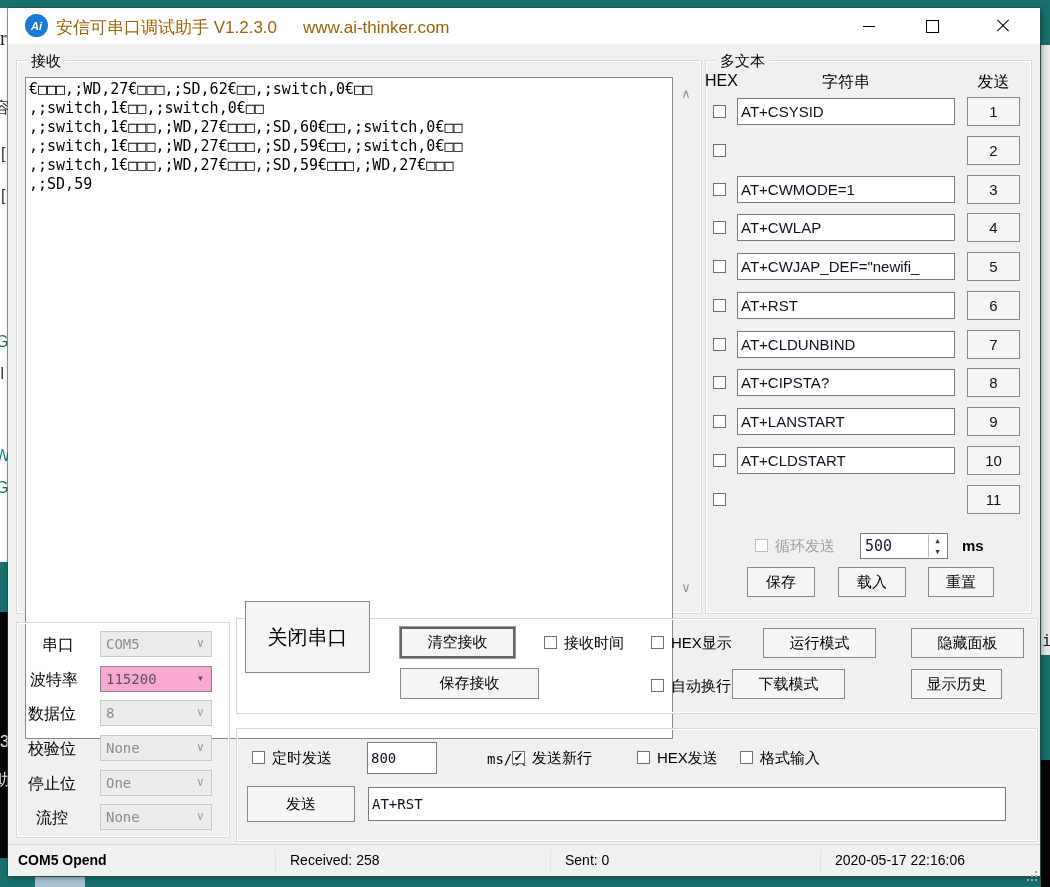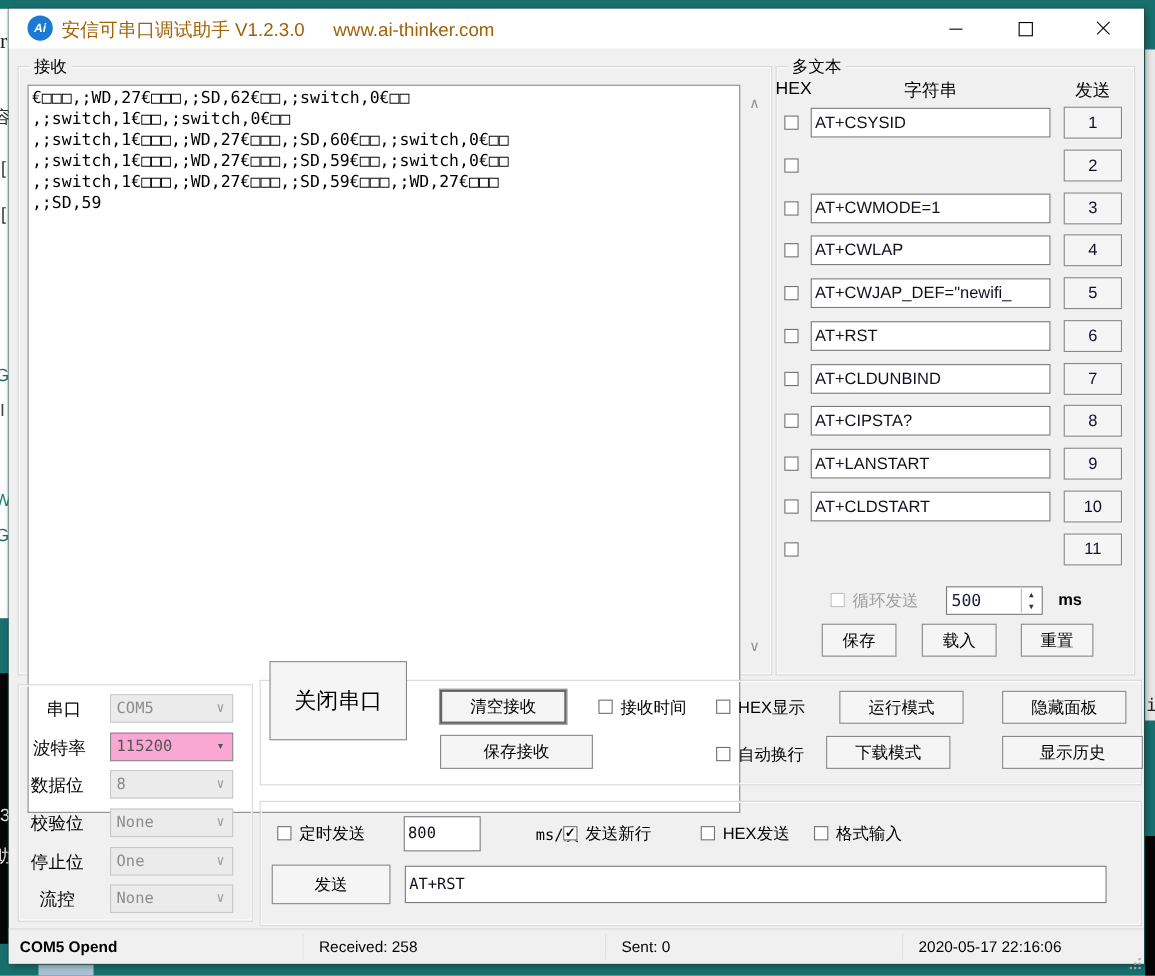--- a/index.html
+++ b/index.html
@@ -258,23 +258,23 @@
   <div class="btn" style="left:237px;top:593px;width:125px;height:72px;font-size:20px;">关闭串口</div>
   <div class="btn focused" style="left:392px;top:619px;width:115px;height:31px;">清空接收</div>
   <div class="btn" style="left:392px;top:660px;width:139px;height:31px;">保存接收</div>
   <span class="cb" style="left:536px;top:628px;"></span>
   <span class="cb-label" style="left:556px;top:626px;">接收时间</span>
   <span class="cb" style="left:643px;top:628px;"></span>
   <span class="cb-label" style="left:663px;top:626px;">HEX显示</span>
   <span class="cb" style="left:643px;top:671px;"></span>
   <span class="cb-label" style="left:663px;top:669px;">自动换行</span>
   <div class="btn" style="left:755px;top:620px;width:113px;height:30px;">运行模式</div>
-  <div class="btn" style="left:743px;top:661px;width:113px;height:30px;">下载模式</div>
+  <div class="btn" style="left:724px;top:661px;width:113px;height:30px;">下载模式</div>
   <div class="btn" style="left:903px;top:620px;width:113px;height:30px;">隐藏面板</div>
-  <div class="btn" style="left:903px;top:661px;width:128px;height:30px;">显示历史</div>
+  <div class="btn" style="left:903px;top:661px;width:91px;height:30px;">显示历史</div>
 
   <div class="gb" style="left:228px;top:720px;width:800px;height:112px;"></div>
   <span class="cb" style="left:244px;top:743px;"></span>
   <span class="cb-label" style="left:264px;top:741px;">定时发送</span>
   <input class="txt mono" style="left: 359px; top: 734px; width: 70px; height: 32px;" value="800">
   <span class="cb-label mono" style="left:439px;top:743px;font-size:14px;">ms/次</span>
   <span class="cb checked" style="left:504px;top:743px;"></span>
   <span class="cb-label" style="left:524px;top:741px;">发送新行</span>
   <span class="cb" style="left:629px;top:743px;"></span>
   <span class="cb-label" style="left:649px;top:741px;">HEX发送</span>

